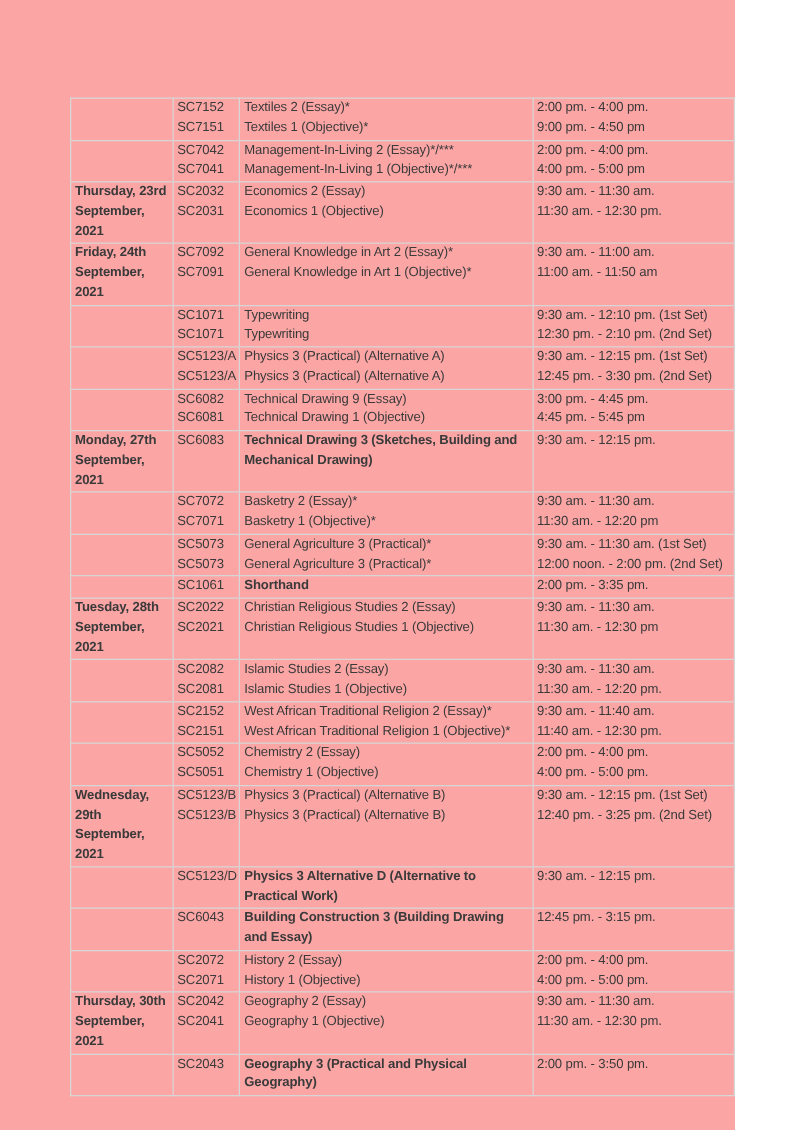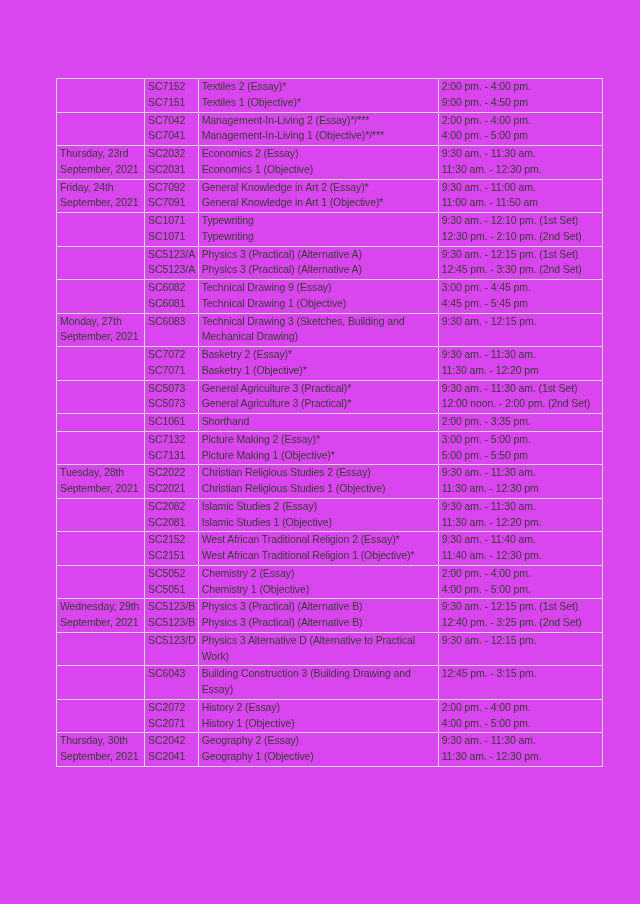--- a/index.html
+++ b/index.html
@@ -10,43 +10,44 @@
     height: 904px;
     background: #ffffff;
     font-family: "Liberation Sans", sans-serif;
     font-size: 10.5px;
     letter-spacing: -0.1px;
     color: #3a3a3a;
     overflow: hidden;
   }
   .page {
     position: relative;
-    width: 640px;
+    width: 588px;
     height: 904px;
-    background: #d946ef;
+    background: #fca5a5;
   }
   table.timetable {
     position: absolute;
     left: 56px;
     top: 78px;
     border-collapse: collapse;
     table-layout: fixed;
   }
   table.timetable td {
     border: 1px solid #d6d6d6;
     vertical-align: top;
     padding: 0 2px 1px 3px;
     overflow: visible;
   }
   .line {
     white-space: nowrap;
     line-height: 15.75px;
   }
   .line.wrap {
     white-space: normal;
+    font-weight: bold;
   }
 </style>
 </head>
 <body>
 
 <div class="page">
   <table class="timetable">
     <colgroup>
       <col style="width:88px">
       <col style="width:52px">
@@ -213,35 +214,20 @@
             <div class="line">SC1061</div>
           </td>
           <td>
             <div class="line wrap">Shorthand</div>
           </td>
           <td>
             <div class="line">2:00 pm. - 3:35 pm.</div>
           </td>
         </tr>
         <tr>
-          <td></td>
-          <td>
-            <div class="line">SC7132</div>
-            <div class="line">SC7131</div>
-          </td>
-          <td>
-            <div class="line">Picture Making 2 (Essay)*</div>
-            <div class="line">Picture Making 1 (Objective)*</div>
-          </td>
-          <td>
-            <div class="line">3:00 pm. - 5:00 pm.</div>
-            <div class="line">5:00 pm. - 5:50 pm</div>
-          </td>
-        </tr>
-        <tr>
           <td>
             <div class="line wrap">Tuesday, 28th September, 2021</div>
           </td>
           <td>
             <div class="line">SC2022</div>
             <div class="line">SC2021</div>
           </td>
           <td>
             <div class="line">Christian Religious Studies 2 (Essay)</div>
             <div class="line">Christian Religious Studies 1 (Objective)</div>
@@ -360,17 +346,29 @@
             <div class="line">SC2042</div>
             <div class="line">SC2041</div>
           </td>
           <td>
             <div class="line">Geography 2 (Essay)</div>
             <div class="line">Geography 1 (Objective)</div>
           </td>
           <td>
             <div class="line">9:30 am. - 11:30 am.</div>
             <div class="line">11:30 am. - 12:30 pm.</div>
+          </td>
+        </tr>
+        <tr>
+          <td></td>
+          <td>
+            <div class="line">SC2043</div>
+          </td>
+          <td>
+            <div class="line wrap">Geography 3 (Practical and Physical Geography)</div>
+          </td>
+          <td>
+            <div class="line">2:00 pm. - 3:50 pm.</div>
           </td>
         </tr>
       </tbody>
   </table>
 </div>
 
 </body></html>

